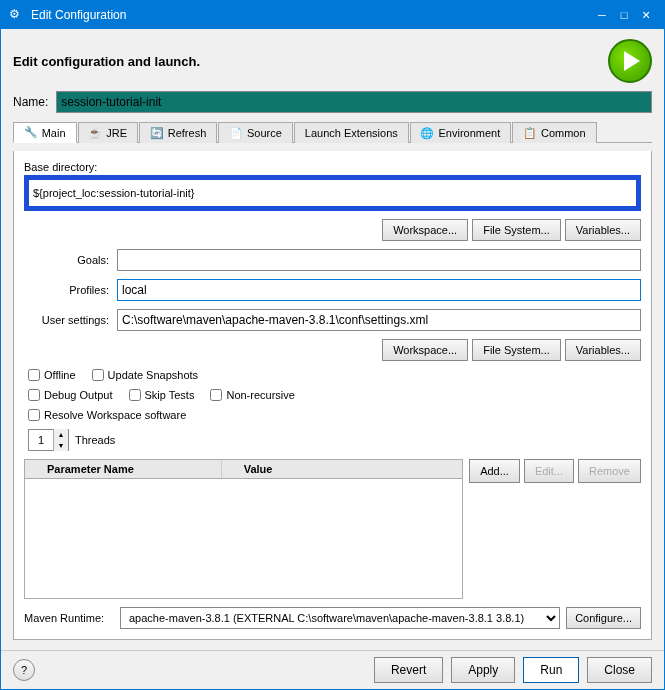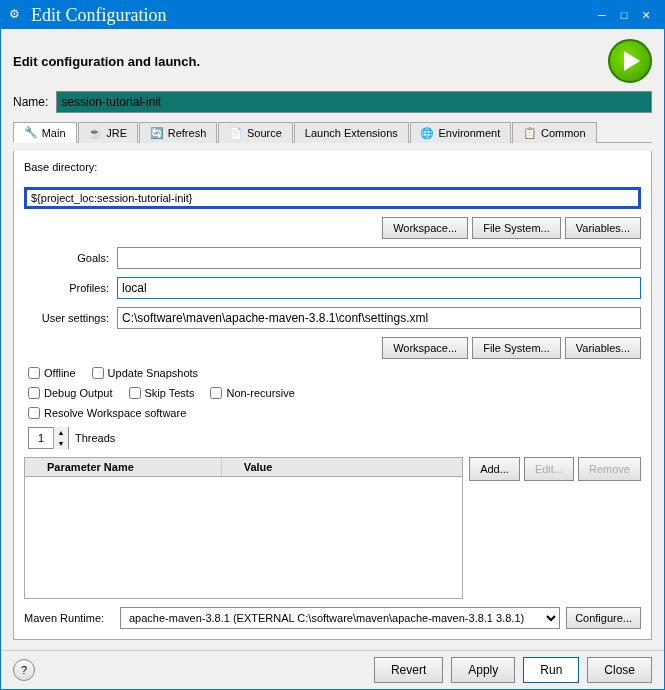--- a/index.html
+++ b/index.html
@@ -28,22 +28,21 @@
       padding: 0 8px;
       gap: 6px;
       flex-shrink: 0;
     }
     .title-bar-icon {
       width: 16px;
       height: 16px;
     }
     .title-bar-text {
       flex: 1;
-      font-size: 18px;
-      font-family: Liberation Serif, serif;
+      font-size: 12px;
     }
     .title-bar-controls {
       display: flex;
       gap: 2px;
     }
     .title-btn {
       width: 20px;
       height: 20px;
       background: transparent;
       border: none;
@@ -141,26 +140,26 @@
       flex-direction: column;
       gap: 8px;
       overflow: hidden;
     }
 
     .field-row {
       display: flex;
       flex-direction: column;
       gap: 2px;
     }
-    .field-label { font-size: 11px; margin-bottom: 12px; }
+    .field-label { font-size: 11px; margin-bottom: 0; }
 
     .base-dir-input {
       width: 100%;
-      height: 22px;
-      border: 3px solid #1d4ed8;
+      height: 36px;
+      border: 5px solid #1d4ed8;
       padding: 1px 4px;
       font-size: 11px;
       background: white;
     }
     .btn-row {
       display: flex;
       justify-content: flex-end;
       gap: 4px;
     }
     .small-btn {

